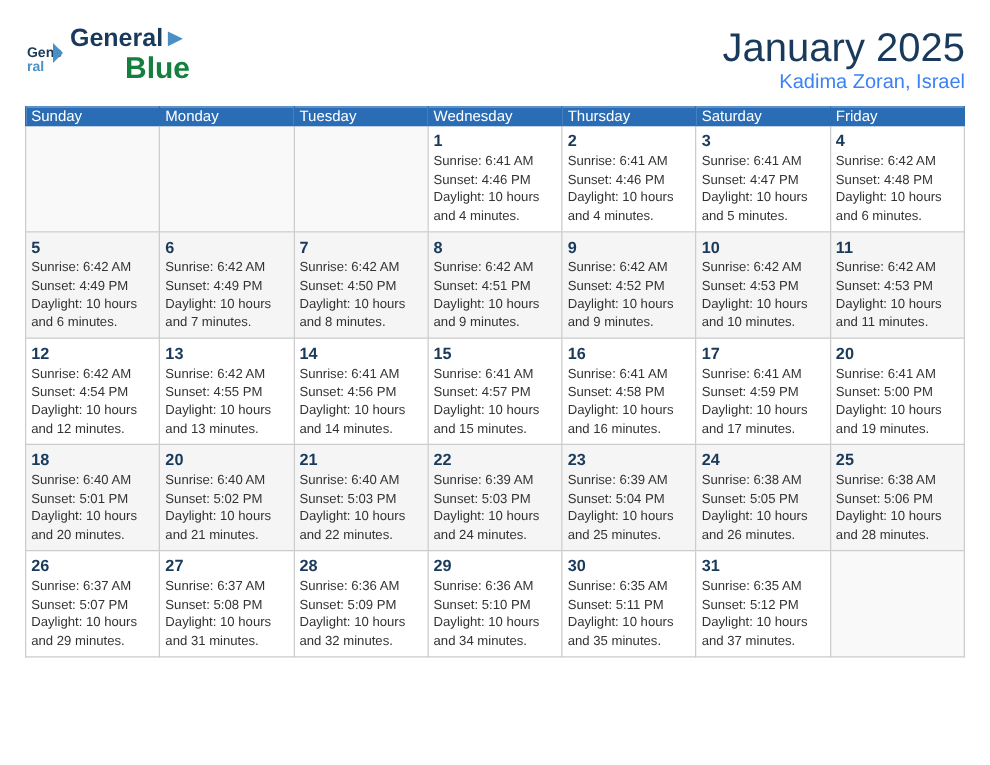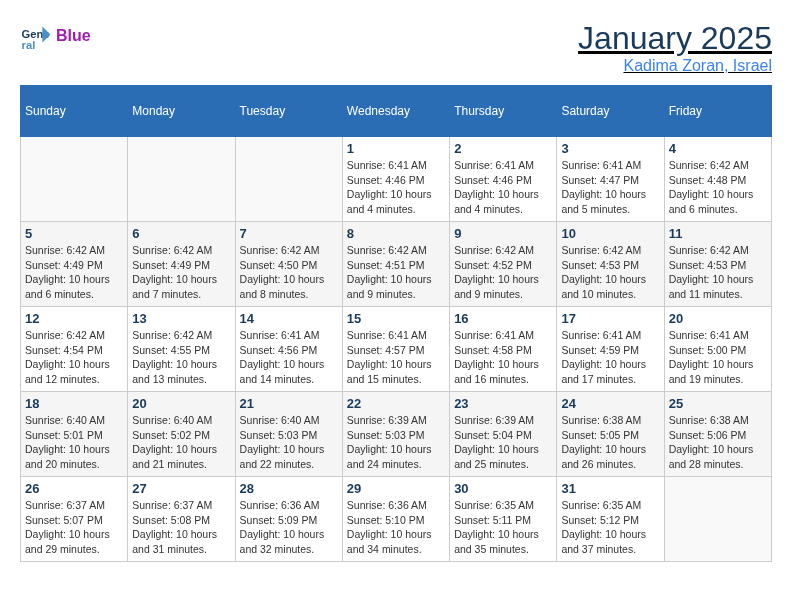--- a/index.html
+++ b/index.html
@@ -20,40 +20,39 @@
       display: flex;
       align-items: center;
     }
     .logo-icon {
       width: 32px;
       height: 32px;
       margin-right: 4px;
     }
     .title-block {
       text-align: right;
-      text-decoration: underline;
     }
     .month-title {
       font-size: 32px;
       font-weight: normal;
       color: #1a3a5c;
     }
     .location {
       font-size: 16px;
       color: #3b82f6;
     }
     .calendar {
       width: 100%;
       border-collapse: collapse;
       font-size: 11px;
     }
     .calendar th {
       background: #2a6db5;
       color: #fff;
-      padding: 18px 4px;
+      padding: 0 4px;
       text-align: left;
       font-weight: normal;
       font-size: 12px;
       border: 1px solid #2a6db5;
     }
     .calendar td {
       border: 1px solid #ccc;
       vertical-align: top;
       padding: 4px;
       width: calc(100% / 7);
@@ -82,21 +81,22 @@
 <body>
 
 <div class="header">
   <div class="logo">
     <svg class="logo-icon" viewBox="0 0 40 40" xmlns="http://www.w3.org/2000/svg">
       <text x="2" y="22" font-size="14" font-weight="bold" fill="#1a3a5c">Gene</text>
       <text x="2" y="36" font-size="14" font-weight="bold" fill="#4a90c4">ral</text>
       <polygon points="28,8 38,18 28,28" fill="#4a90c4"></polygon>
     </svg>
     <div>
-      <div style="font-size:16px;font-weight:bold;color:#a21caf;line-height:1.1;">Blue</div>
+      <div style="font-size:20px;font-weight:bold;color:#1a3a5c;line-height:1.1;">General<span style="color:#4a90c4;">►</span></div>
+      <div style="font-size:24px;font-weight:bold;color:#15803d;line-height:1.1;margin-left:44px;">Blue</div>
     </div>
   </div>
   <div class="title-block">
     <div class="month-title">January 2025</div>
     <div class="location">Kadima Zoran, Israel</div>
   </div>
 </div>
 
 <table class="calendar">
   <thead>

